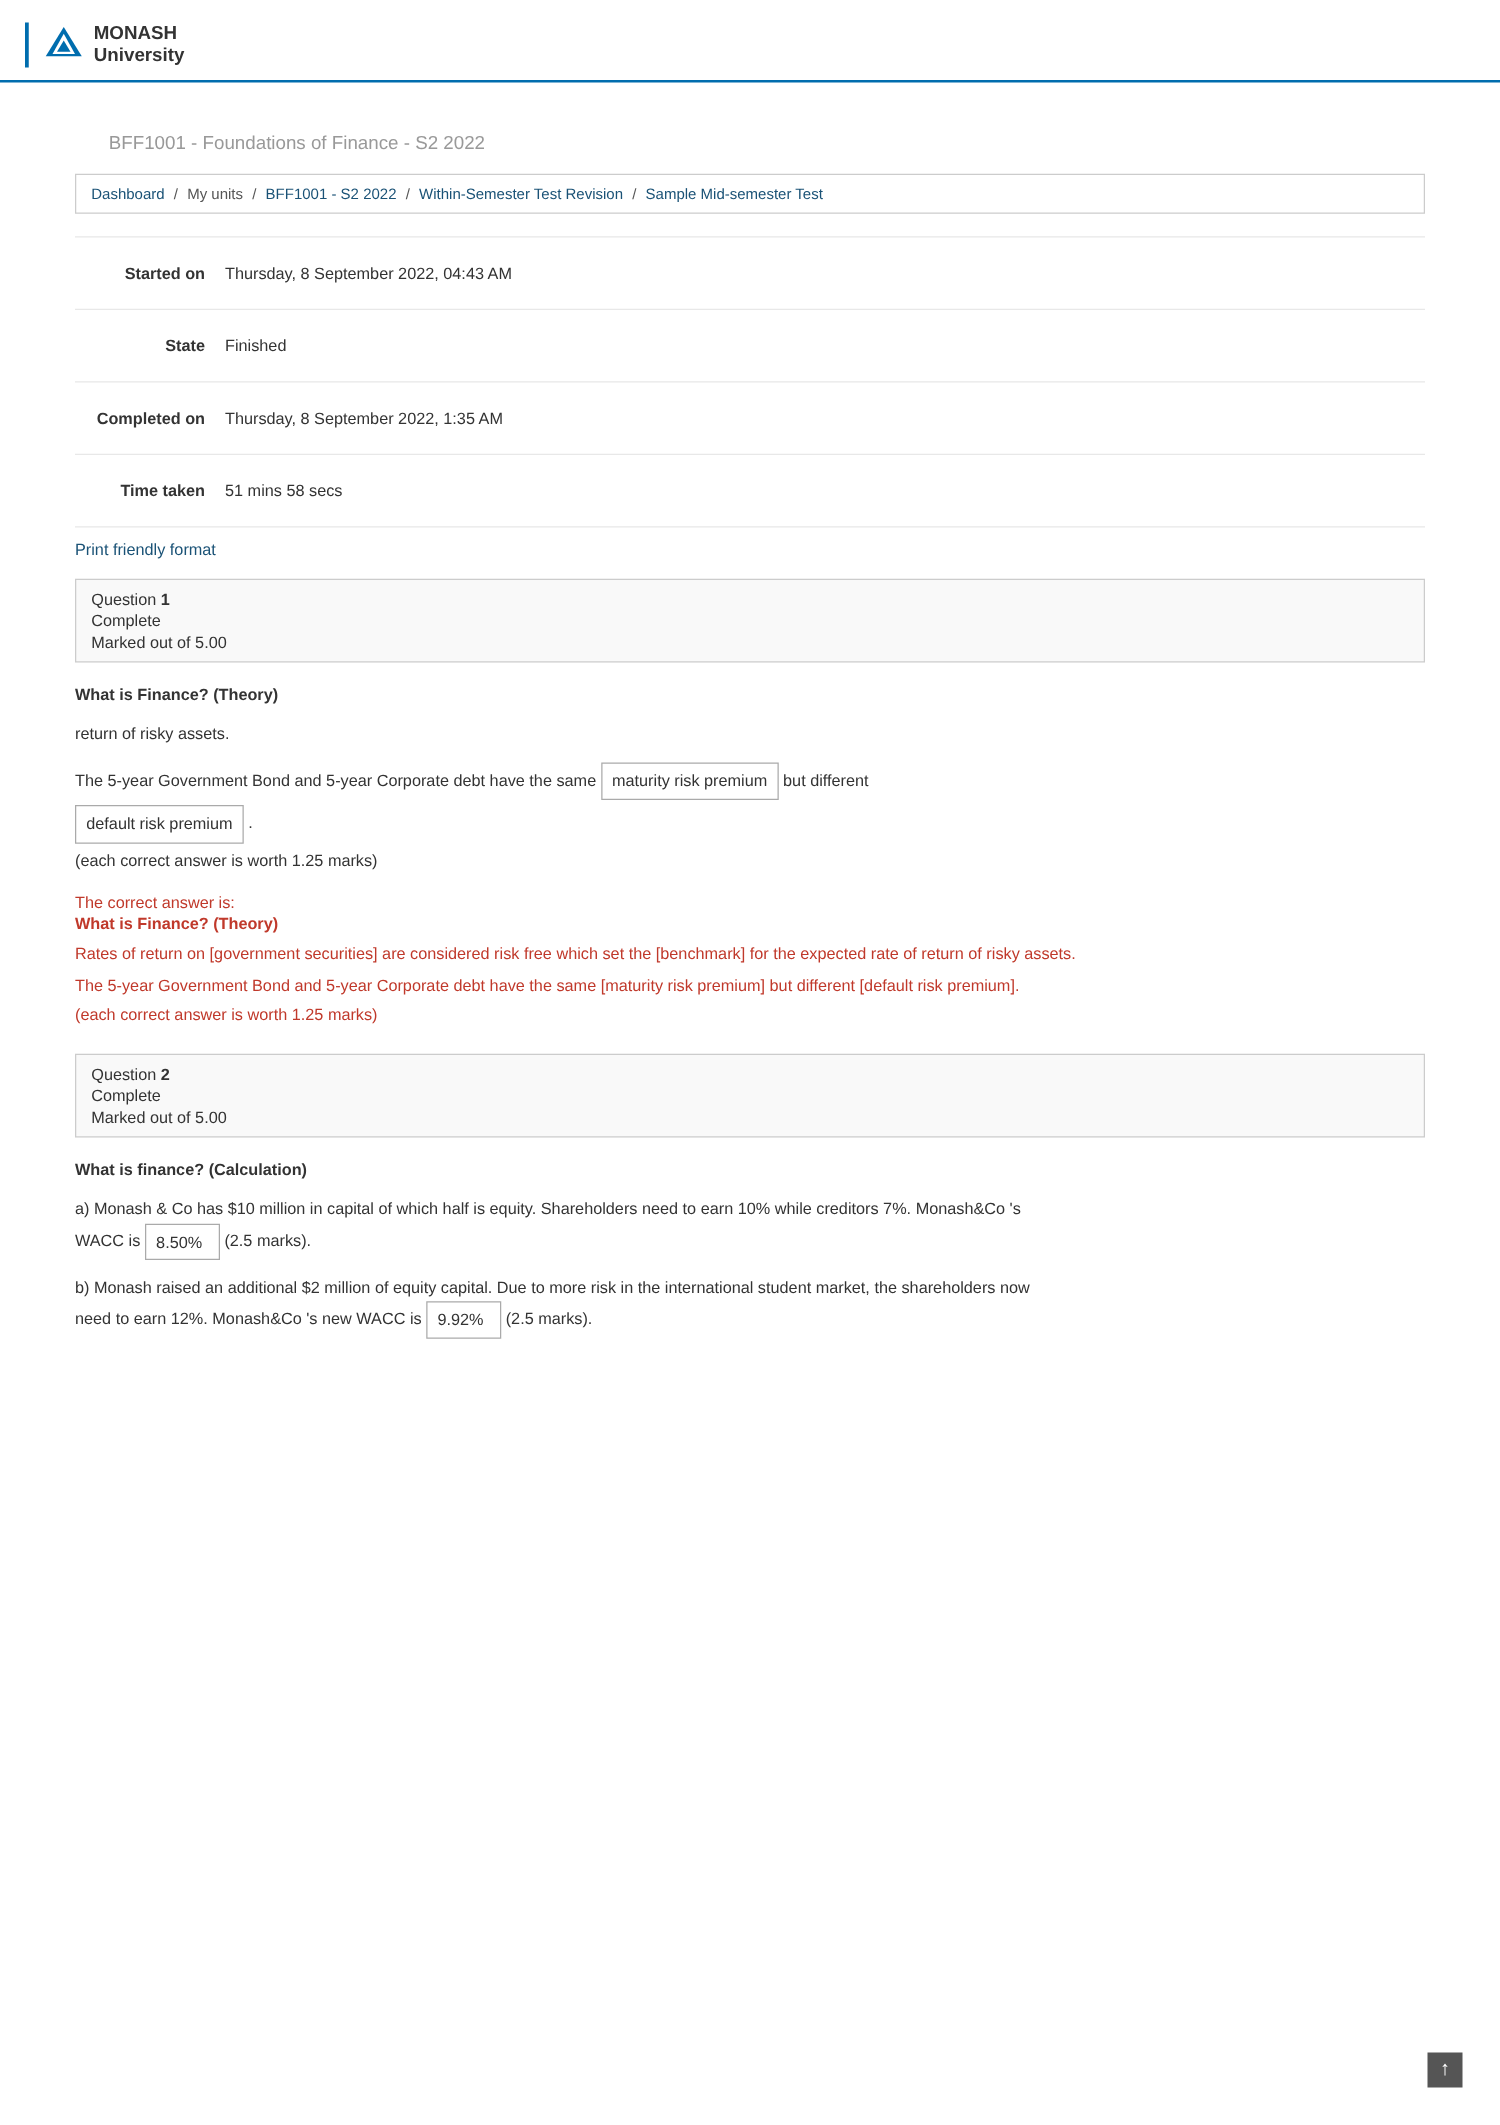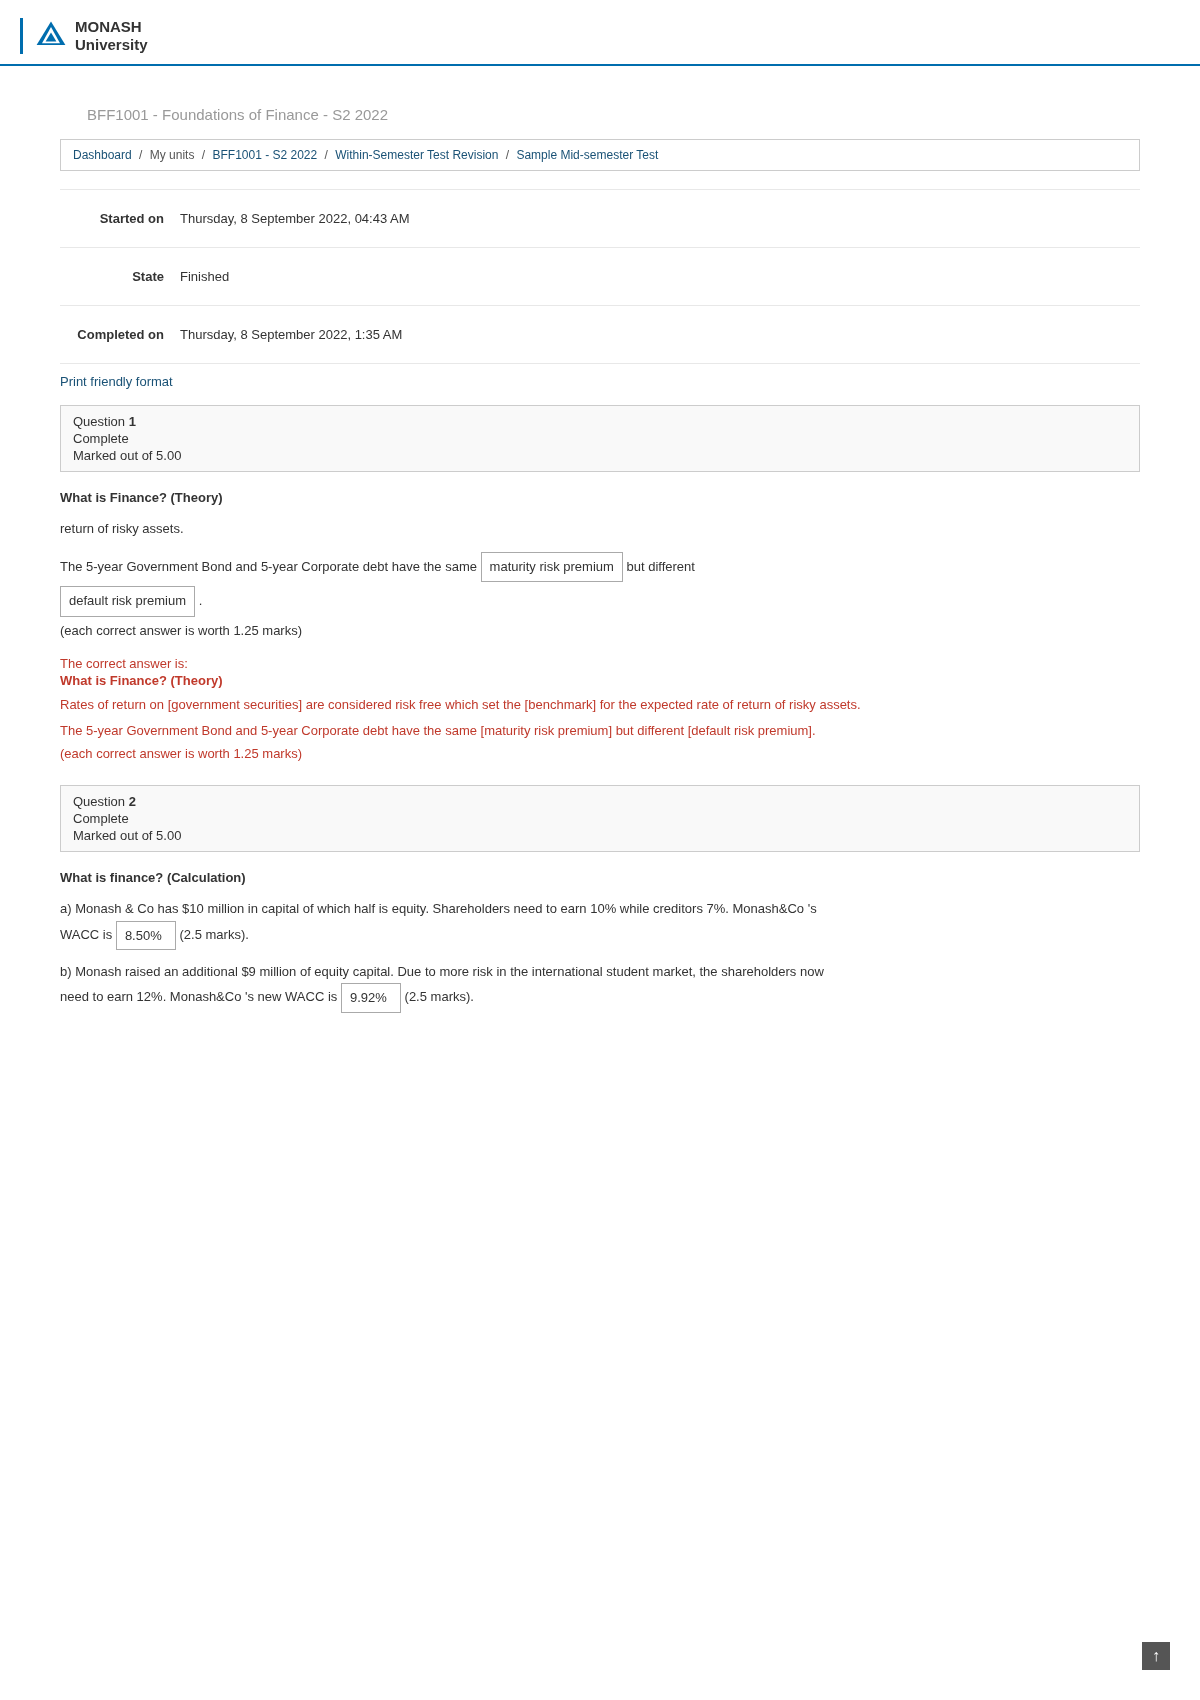--- a/index.html
+++ b/index.html
@@ -236,20 +236,24 @@
     <div class="info-value">Thursday, 8 September 2022, 04:43 AM</div>
   </div>
   <div class="info-row">
     <div class="info-label">State</div>
     <div class="info-value">Finished</div>
   </div>
   <div class="info-row">
     <div class="info-label">Completed on</div>
     <div class="info-value">Thursday, 8 September 2022, 1:35 AM</div>
   </div>
+  <div class="info-row">
+    <div class="info-label">Time taken</div>
+    <div class="info-value">51 mins 58 secs</div>
+  </div>
 </div>
 
 <div class="print-link">
   <a href="#">Print friendly format</a>
 </div>
 
 <div class="question-header-box">
   <div class="question-num">Question <span>1</span></div>
   <div class="question-status">Complete</div>
   <div class="question-marks">Marked out of 5.00</div>
@@ -294,21 +298,21 @@
 
   <div class="q2-para">
     <span>a) Monash &amp; Co has $10 million in capital of which half is equity. Shareholders need to earn 10% while creditors 7%.  Monash&amp;Co 's</span>
     <br>
     <span>WACC is</span>
     <span class="blank-box" style="min-width:60px;">8.50%</span>
     <span>(2.5 marks).</span>
   </div>
 
   <div class="q2-para">
-    <span>b) Monash raised an additional $9 million of equity capital. Due to more risk in the international student market, the shareholders now</span>
+    <span>b) Monash raised an additional $2 million of equity capital. Due to more risk in the international student market, the shareholders now</span>
     <br>
     <span>need to earn 12%. Monash&amp;Co 's new WACC is</span>
     <span class="blank-box" style="min-width:60px;">9.92%</span>
     <span>(2.5 marks).</span>
   </div>
 </div>
 
 <div class="scroll-top">
   <span>↑</span>
 </div>

